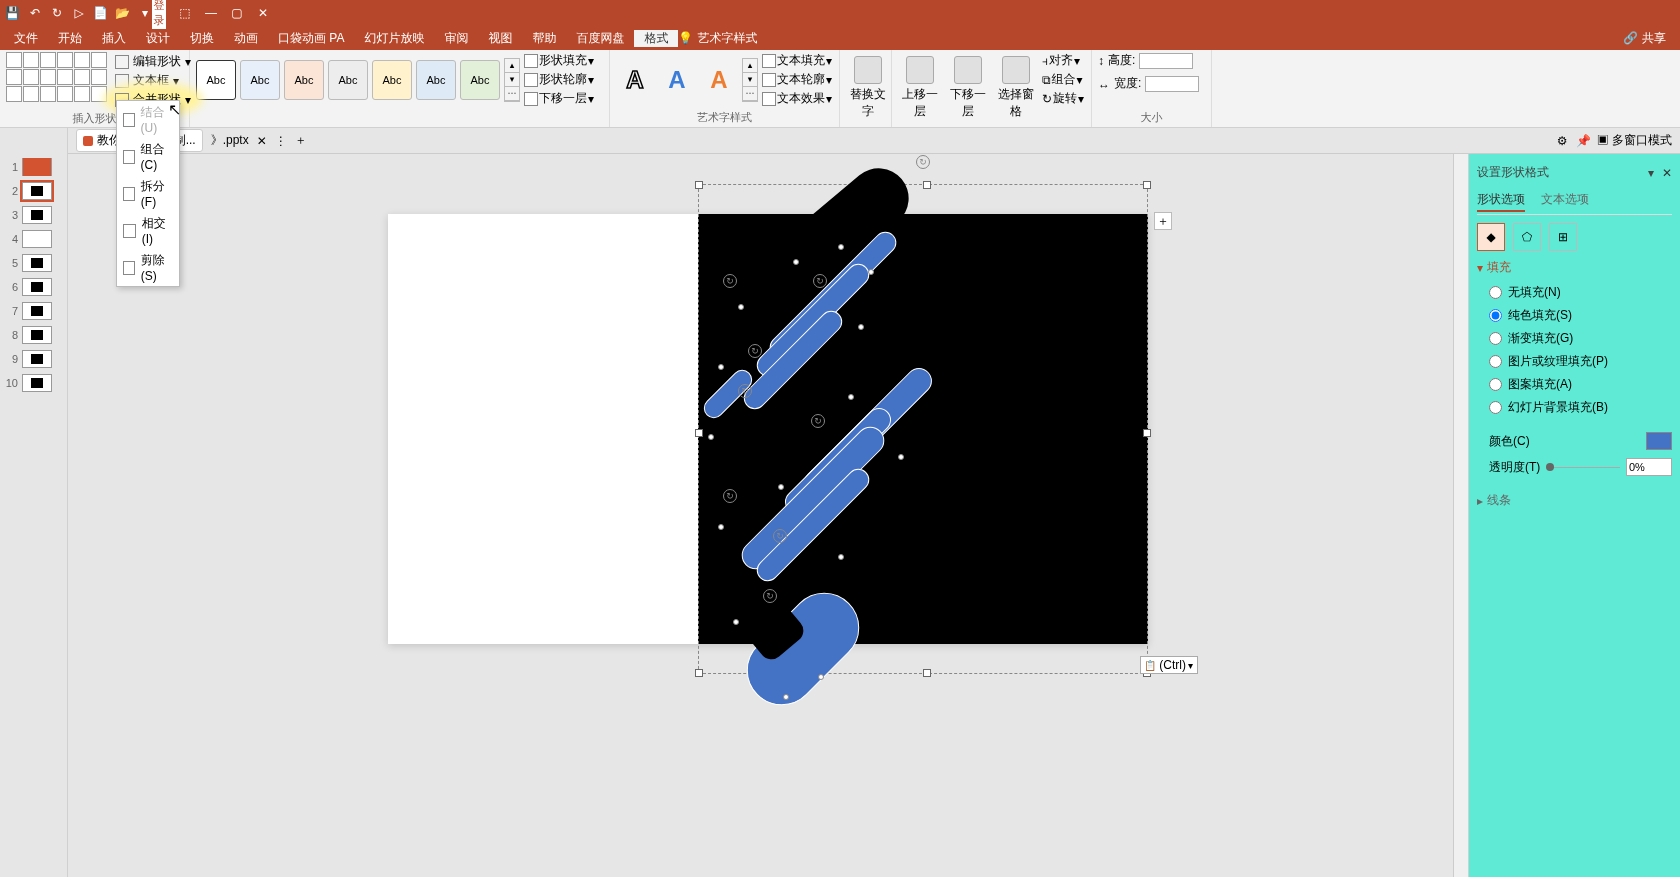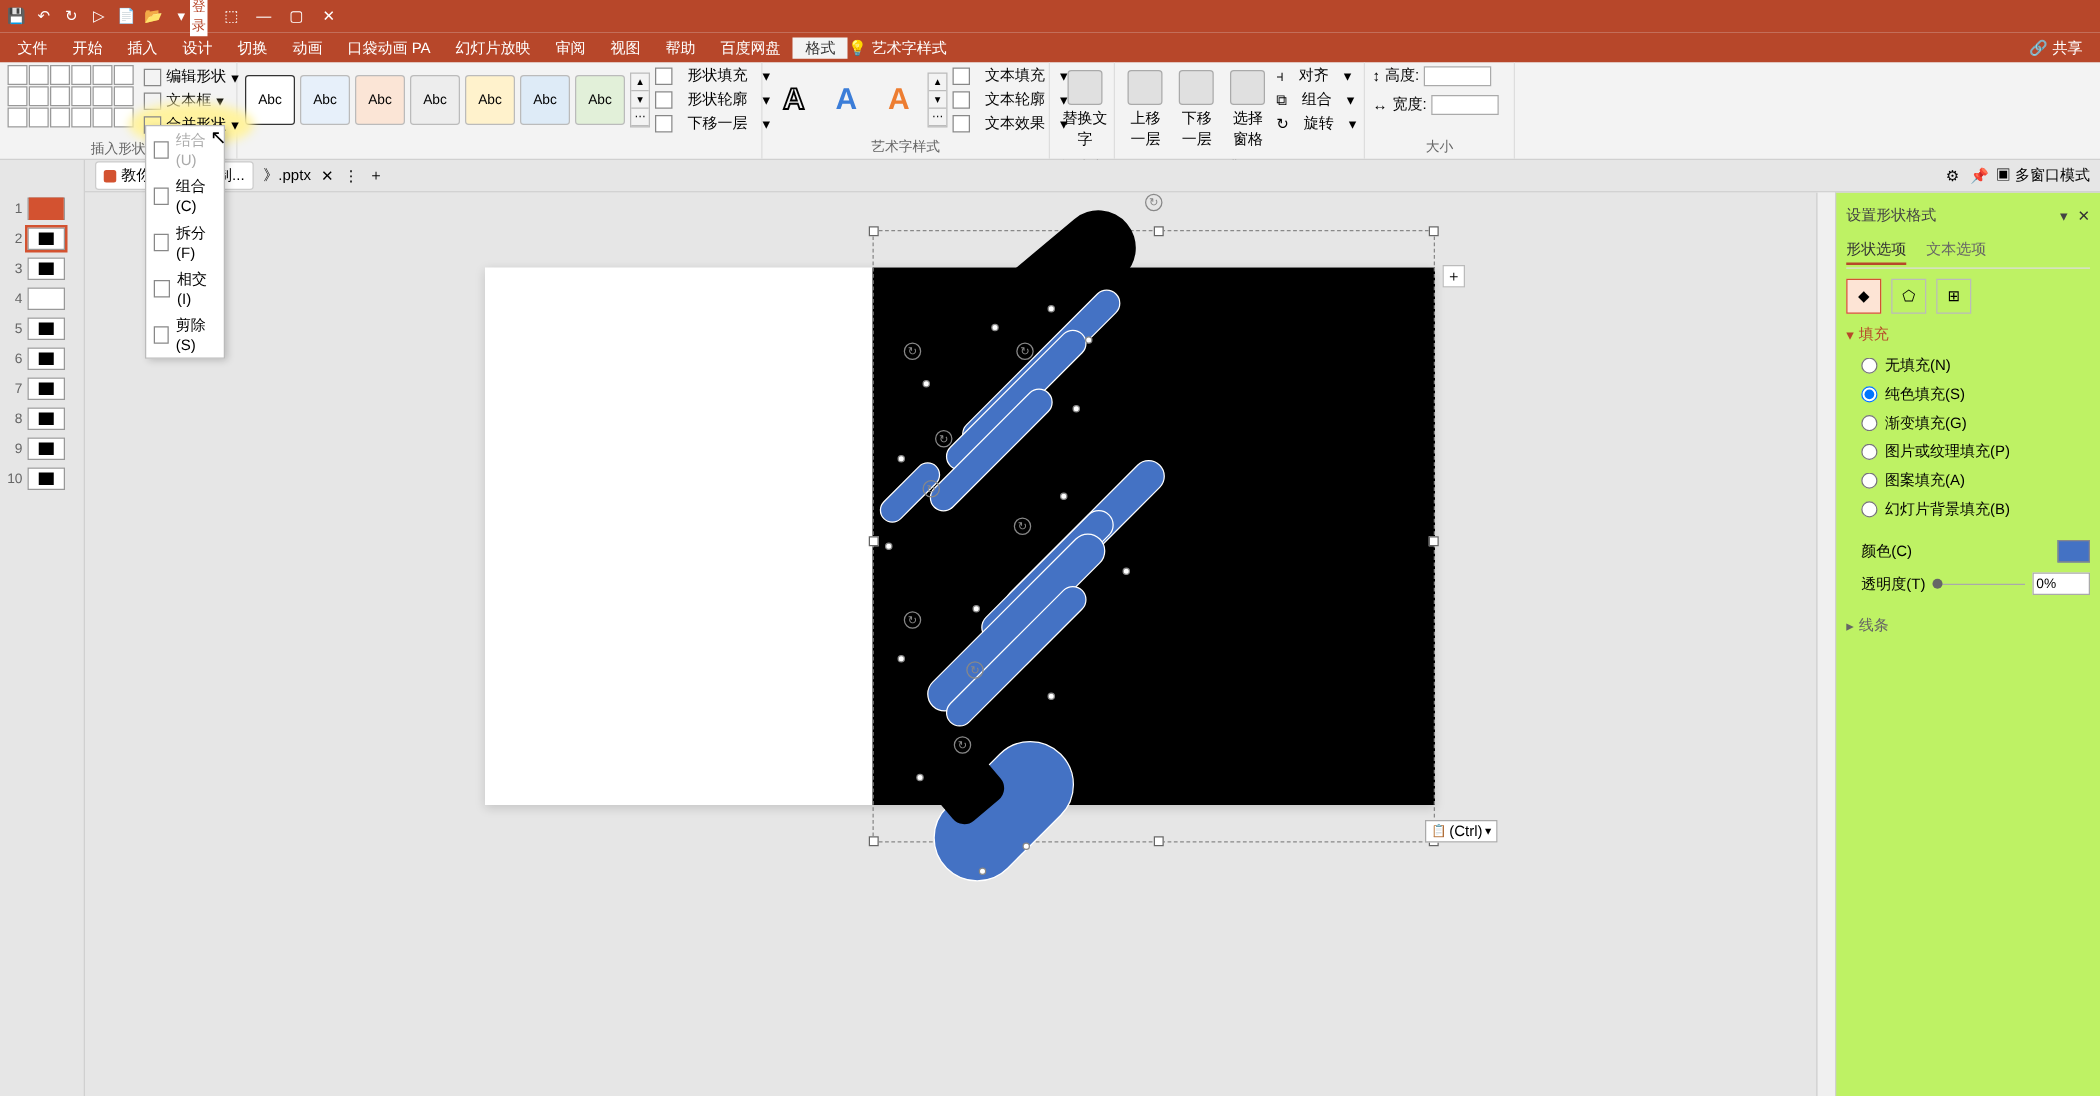--- a/index.html
+++ b/index.html
@@ -53,21 +53,21 @@
     .sw2 { background: #e7f0fa; }
     .sw3 { background: #fbe5d6; }
     .sw4 { background: #ededed; }
     .sw5 { background: #fff2cc; }
     .sw6 { background: #deebf7; }
     .sw7 { background: #e2f0d9; }
     .gallery-nav { display: flex; flex-direction: column; border: 1px solid #bbb; }
     .gallery-nav div { width: 14px; height: 14px; border-bottom: 1px solid #bbb; display: flex; align-items: center; justify-content: center; font-size: 9px; }
 
     .v-stack { display: flex; flex-direction: column; gap: 2px; font-size: 11px; }
-    .v-stack .row { display: flex; align-items: center; gap: 12px; white-space: nowrap; }
+    .v-stack .row { display: flex; align-items: center; gap: 1px; white-space: nowrap; }
     .v-stack .row .swatch { width: 14px; height: 14px; background: #fff; border: 1px solid #888; }
 
     
     .wordart { display: flex; gap: 4px; align-items: center; }
     .wordart .wa { width: 38px; height: 38px; border: 1px solid transparent; display: flex; align-items: center; justify-content: center; font-size: 24px; font-weight: bold; }
     .wordart .wa1 { color: #000; -webkit-text-stroke: 1.5px #000; -webkit-text-fill-color: transparent; }
     .wordart .wa2 { color: #3b7dd8; }
     .wordart .wa3 { color: #ed7d31; }
 
     
@@ -108,21 +108,21 @@
     .blue-shape { position: absolute; background: #4472c4; border: 1px solid #fff; border-radius: 20px; transform: rotate(-45deg); }
     .handle { width: 6px; height: 6px; background: #fff; border: 1px solid #888; position: absolute; border-radius: 50%; }
     .rot-handle { position: absolute; width: 14px; height: 14px; border: 1px solid #888; border-radius: 50%; display: flex; align-items: center; justify-content: center; font-size: 9px; color: #888; }
     
     .selection-box { position: absolute; top: -30px; left: 310px; width: 450px; height: 490px; border: 1px dashed #888; }
     .sel-handle { width: 8px; height: 8px; background: #fff; border: 1px solid #666; position: absolute; }
 
     .ctrl-badge { position: absolute; right: -50px; bottom: -30px; background: #fff; border: 1px solid #aaa; padding: 1px 4px; font-size: 10px; display: flex; align-items: center; gap: 2px; }
 
     
-    .right-pane { width: 212px; background: #bef264; border-left: 1px solid #d0d0d0; padding: 10px 8px; display: flex; flex-direction: column; gap: 8px; margin-top: 26px; }
+    .right-pane { width: 212px; background: #5eead4; border-left: 1px solid #d0d0d0; padding: 10px 8px; display: flex; flex-direction: column; gap: 8px; margin-top: 26px; }
     .right-pane .title { color: #333; font-size: 14px; font-weight: normal; display: flex; justify-content: space-between; align-items: center; }
     .right-pane .title span:first-child { color: #444; }
     .right-pane .opt-tabs { display: flex; gap: 16px; font-size: 12px; border-bottom: 1px solid #ddd; padding-bottom: 2px; }
     .right-pane .opt-tabs .tab { padding: 2px 0; color: #666; }
     .right-pane .opt-tabs .tab.active { color: #333; border-bottom: 2px solid #b7472a; }
     .right-pane .icon-tabs { display: flex; gap: 8px; }
     .right-pane .icon-tabs .it { width: 28px; height: 28px; border: 1px solid #bbb; display: flex; align-items: center; justify-content: center; }
     .right-pane .icon-tabs .it.active { background: #fde4d5; border-color: #d35230; }
     .right-pane .section-hdr { color: #b7472a; font-size: 12px; display: flex; align-items: center; gap: 4px; }
     .right-pane .radios { display: flex; flex-direction: column; gap: 6px; padding-left: 12px; font-size: 12px; }

